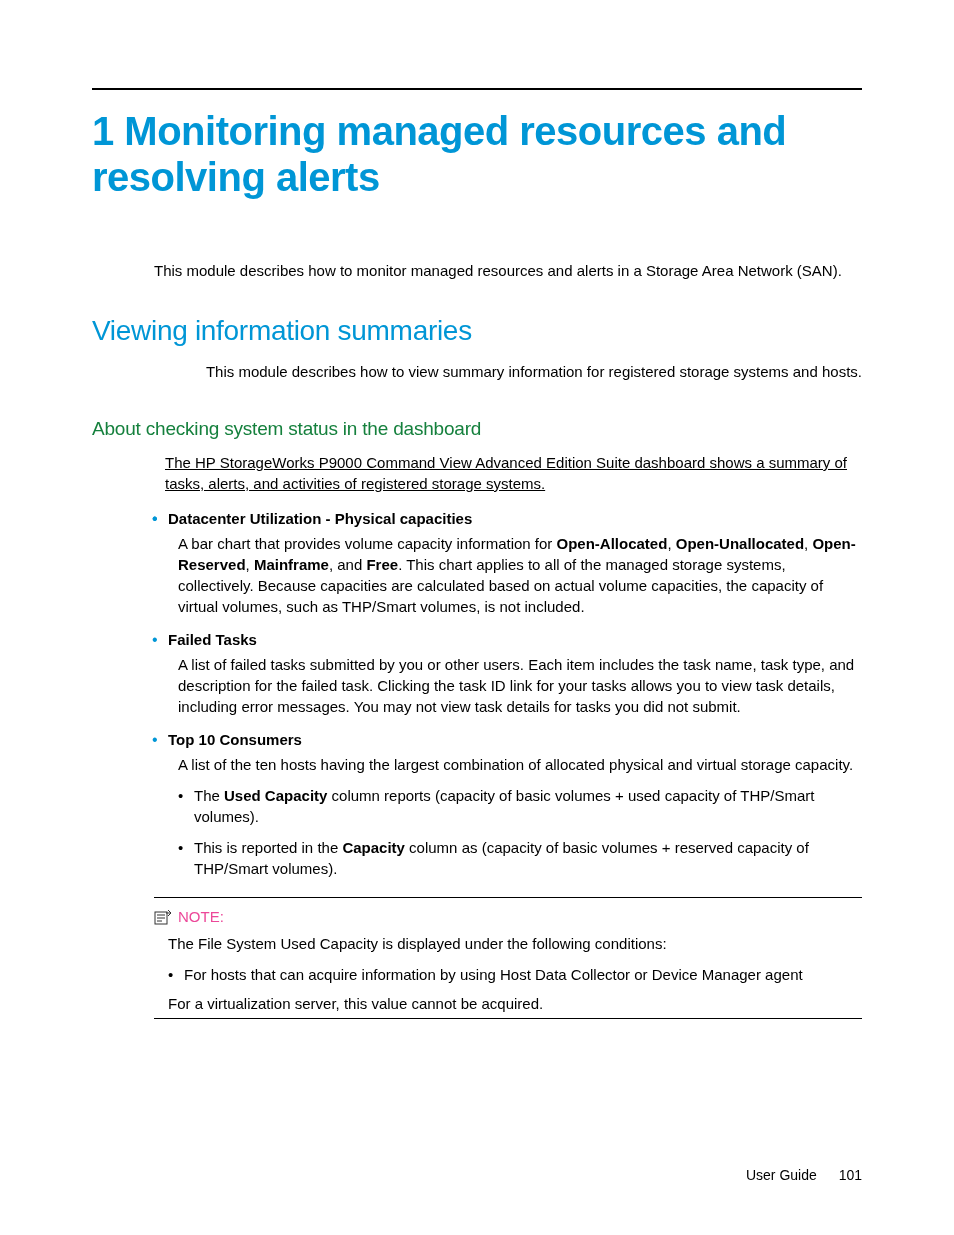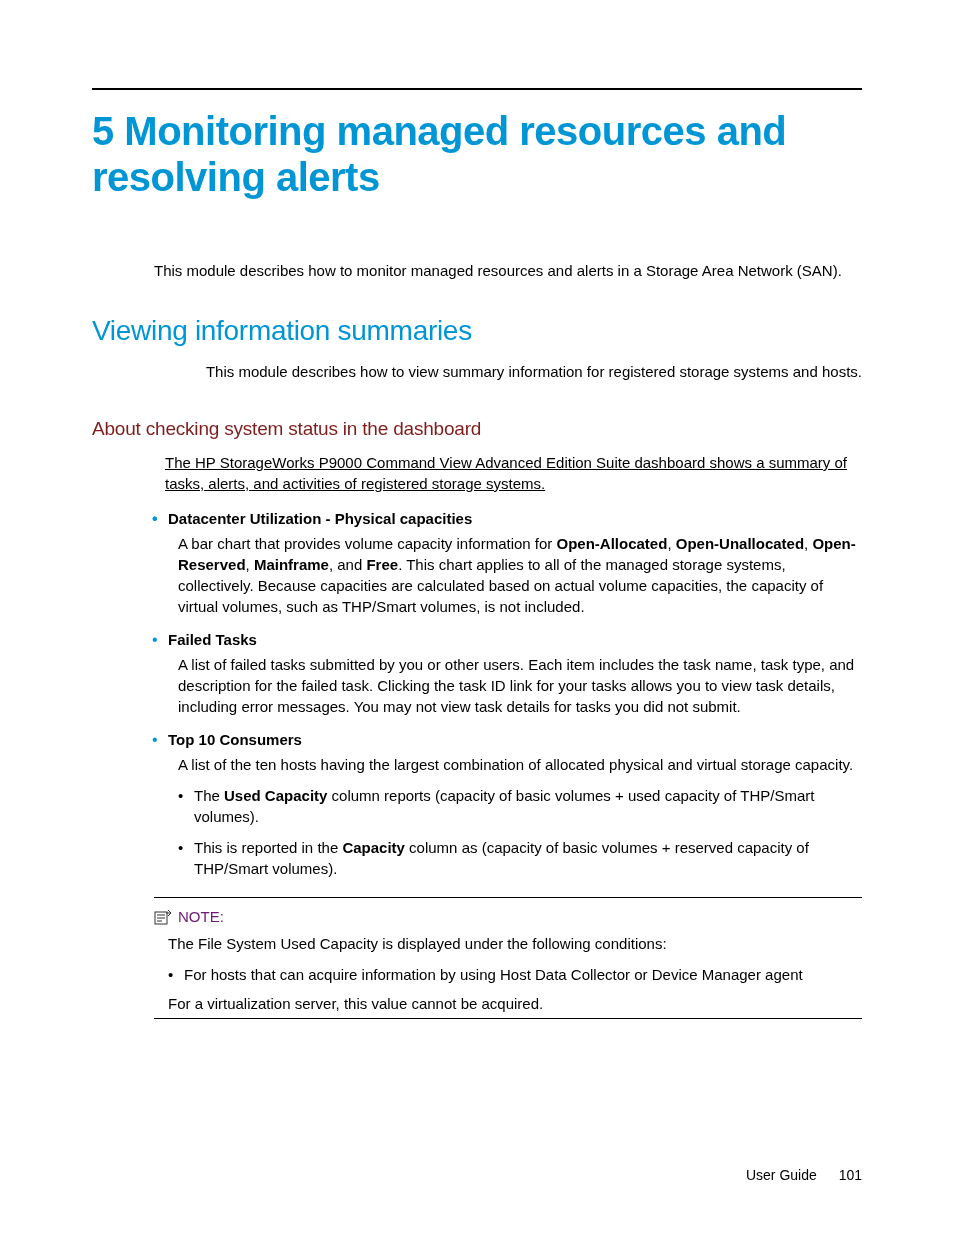--- a/index.html
+++ b/index.html
@@ -46,21 +46,21 @@
     .section-text {
       font-size: 15px;
       line-height: 1.4;
       margin-left: 62px;
       margin-bottom: 36px;
       text-align: right;
     }
     .h3 {
       font-size: 19px;
       font-weight: normal;
-      color: #7f1d1d;
+      color: #15803d;
       margin-bottom: 12px;
       letter-spacing: -0.2px;
     }
     .body-text {
       font-size: 15px;
       line-height: 1.4;
       margin-left: 73px;
       margin-bottom: 14px;
       text-decoration: underline;
     }
@@ -125,21 +125,21 @@
       display: flex;
       align-items: center;
       gap: 6px;
       margin-bottom: 8px;
     }
     .note-icon {
       width: 18px;
       height: 16px;
     }
     .note-label {
-      color: #701a75;
+      color: #ec4899;
       font-size: 15px;
     }
     .note-text {
       font-size: 15px;
       line-height: 1.4;
       margin-left: 76px;
       margin-bottom: 10px;
     }
     .note-list {
       list-style: none;
@@ -178,21 +178,21 @@
     .footer-pagenum {
       margin-left: 18px;
     }
   </style>
 </head>
 <body>
 
 <div class="page">
   <div class="top-rule"></div>
 
-  <h1 class="chapter-title">5 Monitoring managed resources and resolving alerts</h1>
+  <h1 class="chapter-title">1 Monitoring managed resources and resolving alerts</h1>
 
   <p class="intro-text">This module describes how to monitor managed resources and alerts in a Storage Area Network (SAN).</p>
 
   <h2 class="h2">Viewing information summaries</h2>
   <p class="section-text">This module describes how to view summary information for registered storage systems and hosts.</p>
 
   <h3 class="h3">About checking system status in the dashboard</h3>
   <p class="body-text">The HP StorageWorks P9000 Command View Advanced Edition Suite dashboard shows a summary of tasks, alerts, and activities of registered storage systems.</p>
 
   <ul class="bullet-list">

